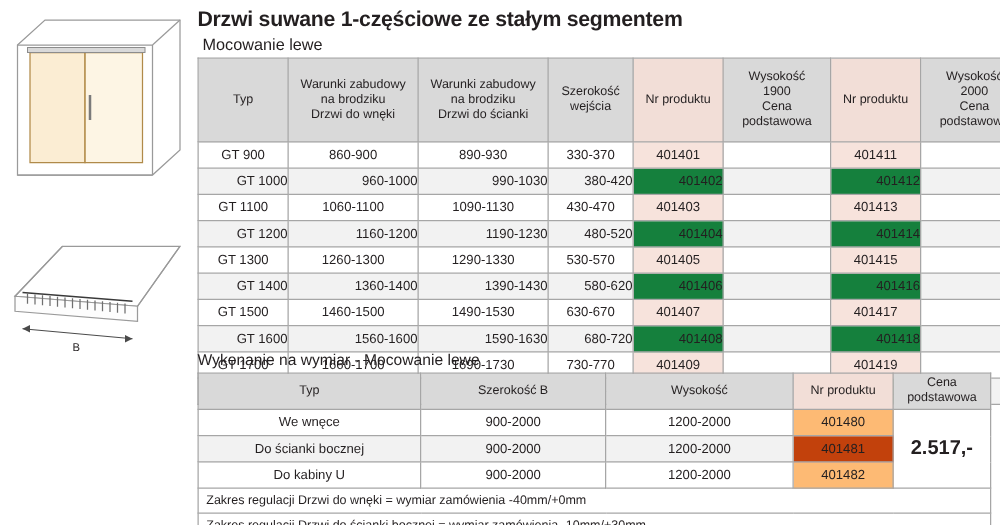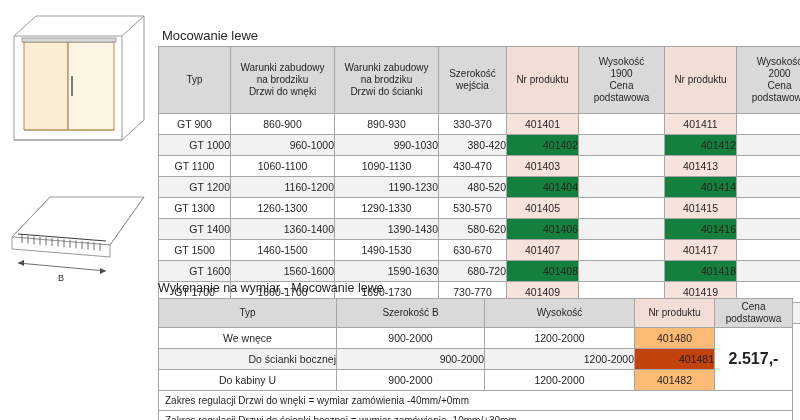--- a/index.html
+++ b/index.html
@@ -139,21 +139,20 @@
     padding: 1px 2px;
   }
   .t-custom thead th.hl {
     background: #f2ded7;
   }
   .t-custom tbody td.pink {
     background: #fdba74;
   }
   .t-custom tbody tr.alt td {
     background: #f2f2f2;
-    text-align: right;
   }
   .t-custom tbody tr.alt td.pink {
     background: #c2410c;
   }
   .price-cell {
     font-weight: bold;
     font-size: 16px;
   }
   .note-row td {
     text-align: left;
@@ -213,20 +212,21 @@
       </g>
       <line x1="12" y1="59" x2="100" y2="66" stroke="#3a3a3a" stroke-width="1.2"></line>
 
       <line x1="12" y1="88" x2="100" y2="96" stroke="#4a4a4a" stroke-width="0.8"></line>
       <polygon points="12,88 18,85 18,91" fill="#4a4a4a"></polygon>
       <polygon points="100,96 94,93 94,99" fill="#4a4a4a"></polygon>
       <text x="52" y="106" font-family="Liberation Sans, sans-serif" font-size="9" fill="#231f20">B</text>
     </svg>
   </div>
 
+  <div class="title">Drzwi suwane 1-częściowe ze stałym segmentem</div>
   <div class="subtitle">Mocowanie lewe</div>
 
   <table class="t-main">
     <colgroup>
       <col style="width:72px">
       <col style="width:104px">
       <col style="width:104px">
       <col style="width:68px">
       <col style="width:72px">
       <col style="width:86px">

